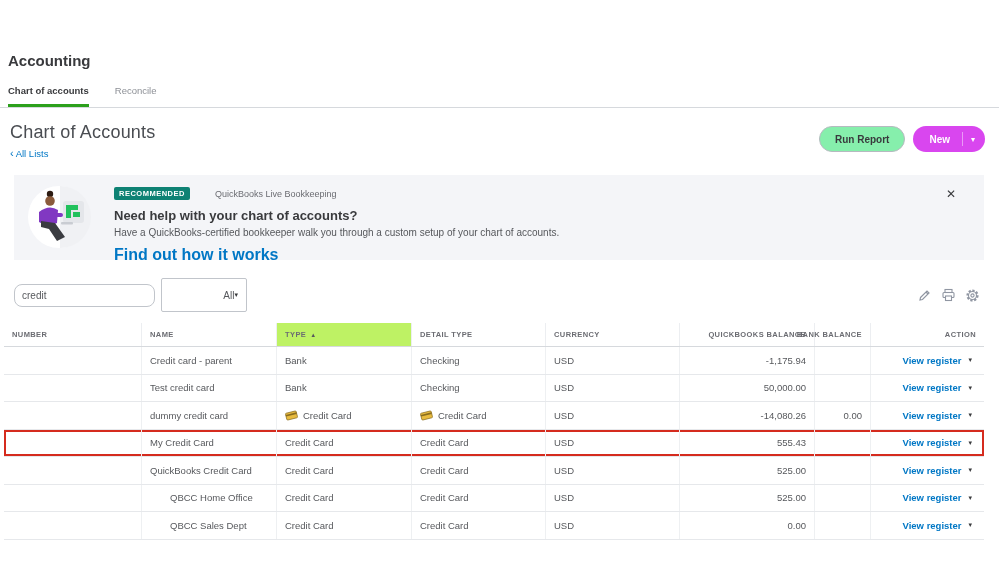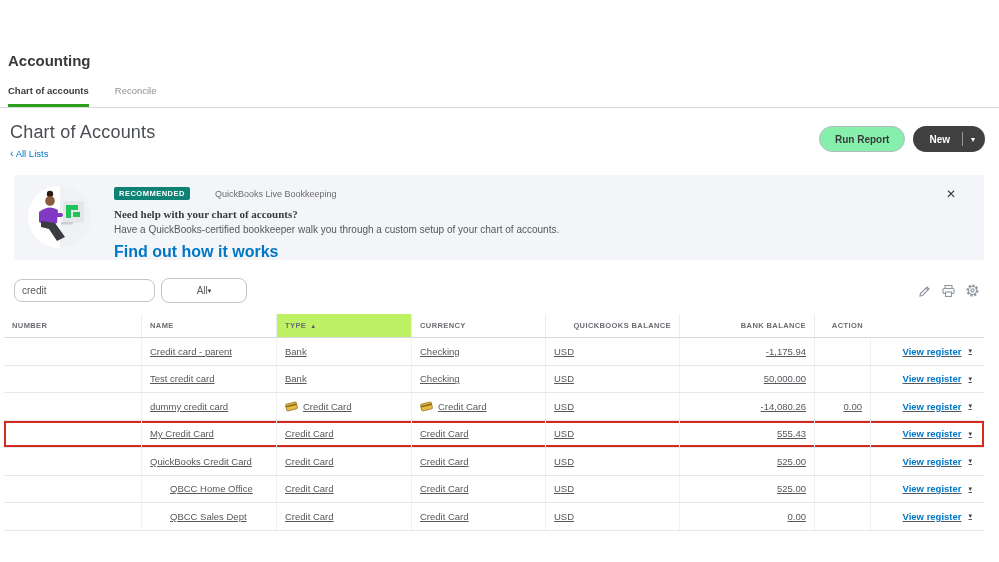--- a/index.html
+++ b/index.html
@@ -14,67 +14,67 @@
   .tab.active { color:#393a3d; font-weight:bold; border-bottom:3px solid #2ca01c; }
 
   
   .section-head { display:flex; justify-content:space-between; align-items:flex-start; padding:14px 14px 0 10px; }
   .sh-title { font-size:18px; font-weight:400; color:#4a4d52; letter-spacing:.2px; }
   .sh-back { margin-top:4px; font-size:9.5px; color:#0077c5; cursor:pointer; }
   .sh-back .chev { font-size:11px; margin-right:2px; }
   .sh-buttons { display:flex; gap:8px; margin-top:4px; }
   .btn-run { background:#86efac; border:1px solid #b6bac0; border-radius:15px; height:26px;
     padding:0 15px; font-size:10px; color:#393a3d; font-weight:bold; cursor:pointer; }
-  .btn-new { display:flex; align-items:center; background:#404040; border:none; border-radius:15px;
+  .btn-new { display:flex; align-items:center; background:#d946ef; border:none; border-radius:15px;
     height:26px; padding:0; color:#fff; cursor:pointer; overflow:hidden; }
   .btn-new .lbl { font-size:10px; font-weight:bold; padding:0 12px 0 16px; }
   .btn-new .div { width:1px; height:14px; background:rgba(255,255,255,.45); }
   .btn-new .car { font-size:8px; padding:0 10px 0 8px; }
 
   
   .banner { position:relative; margin:16px 15px 0 14px; height:85px; background:#f4f5f8; }
   .illus { position:absolute; left:13px; top:10px; width:64px; height:64px; }
   .banner-content { padding:12px 0 0 100px; }
   .badge-row { display:flex; align-items:center; gap:25px; }
   .badge { background:#0e8274; color:#fff; font-size:7.5px; font-weight:bold; letter-spacing:.5px;
     padding:2px 5px; border-radius:2px; }
   .product { font-size:9px; color:#6b6c72; }
-  .banner-heading { margin-top:8px; font-size:11px; font-weight:bold; color:#393a3d;font-family:Liberation Serif, serif; }
+  .banner-heading { margin-top:8px; font-size:13px; font-weight:bold; color:#393a3d; }
   .banner-body { margin-top:4px; font-size:10px; color:#56585c; }
   .banner-link { margin-top:8px; font-size:16px; font-weight:bold; color:#0077c5; cursor:pointer; }
   .banner-close { position:absolute; right:28px; top:12px; font-size:12px; color:#393a3d;
     background:none; border:none; cursor:pointer; }
 
   
   .filter-row { margin:18px 15px 0 14px; display:flex; align-items:center; }
   .search-input { width:141px; height:23px; border:1px solid #c1c5cb; border-radius:8px;
     font-size:10px; color:#56585c; padding:0 7px; font-family:"Liberation Sans",sans-serif; }
-  .dropdown { margin-left:6px; width:86px; height:25px; border:1px solid #c1c5cb; border-radius:8px;
-    display:flex; align-items:center; justify-content:center; padding:0 8px; cursor:pointer; }
+  .dropdown { margin-left:6px; width:86px; height:34px; border:1px solid #c1c5cb; border-radius:2px;
+    display:flex; align-items:center; justify-content:flex-end; padding:0 8px; cursor:pointer; }
   .dropdown .val { font-size:10px; color:#56585c; }
   .dropdown .car { font-size:7px; color:#393a3d; }
   .tool-icons { margin-left:auto; display:flex; gap:9px; align-items:center; padding-right:4px; }
   .tool-icons svg { display:block; cursor:pointer; }
 
   
   .table { margin:11px 15px 0 4px; }
   .thead { display:grid; grid-template-columns:138px 135px 135px 134px 134px 135px 56px 1fr;
     height:24px; border-bottom:1px solid #d6d9dd; }
   .th { display:flex; align-items:center; padding:0 8px; font-size:7.5px; font-weight:bold;
     color:#6b6c72; letter-spacing:.4px; border-right:1px solid #eceef1; white-space:nowrap; cursor:pointer; }
   .th:last-child { border-right:none; }
   .th.right { justify-content:flex-end; }
   .th.sorted { background:#bef264; }
   .th .sort { font-size:6px; margin-left:4px; color:#56585c; }
 
   .tr { display:grid; grid-template-columns:138px 135px 135px 134px 134px 135px 56px 1fr;
     height:27.5px; border-bottom:1px solid #e6e8eb; }
   .tr.highlighted { box-shadow:inset 0 0 0 2px #d52b1e; }
   .td { display:flex; align-items:center; padding:0 8px; font-size:9.5px; color:#56585c;
-    border-right:1px solid #eef0f2; white-space:nowrap; overflow:hidden;text-decoration:underline; }
+    border-right:1px solid #eef0f2; white-space:nowrap; overflow:hidden; }
   .td:last-child { border-right:none; }
   .td.right { justify-content:flex-end; }
   .td.indent { padding-left:28px; }
   .td .card-ic { margin-right:5px; flex:0 0 auto; }
   .td.action { padding-right:12px; cursor:pointer; }
   .td.action .vr { color:#0077c5; font-weight:bold; font-size:9.5px; }
   .td.action .car { color:#393a3d; font-size:7px; margin-left:7px; }
 </style>
 </head>
 <body>
@@ -158,20 +158,23 @@
         <span>NUMBER</span>
       </div>
       <div class="th">
         <span>NAME</span>
       </div>
       <div class="th sorted">
         <span>TYPE</span>
         <span class="sort">▲</span>
       </div>
       <div class="th">
+        <span>DETAIL TYPE</span>
+      </div>
+      <div class="th">
         <span>CURRENCY</span>
       </div>
       <div class="th right">
         <span>QUICKBOOKS BALANCE</span>
       </div>
       <div class="th right">
         <span>BANK BALANCE</span>
       </div>
       <div class="th right">
         <span>ACTION</span>

